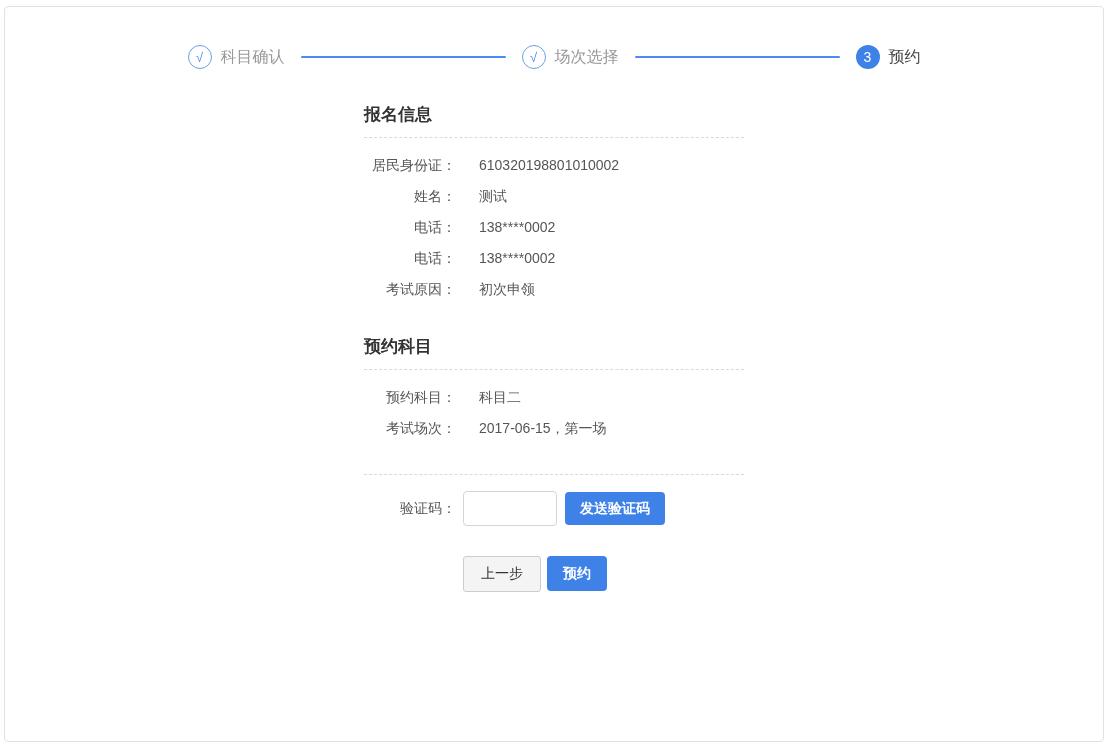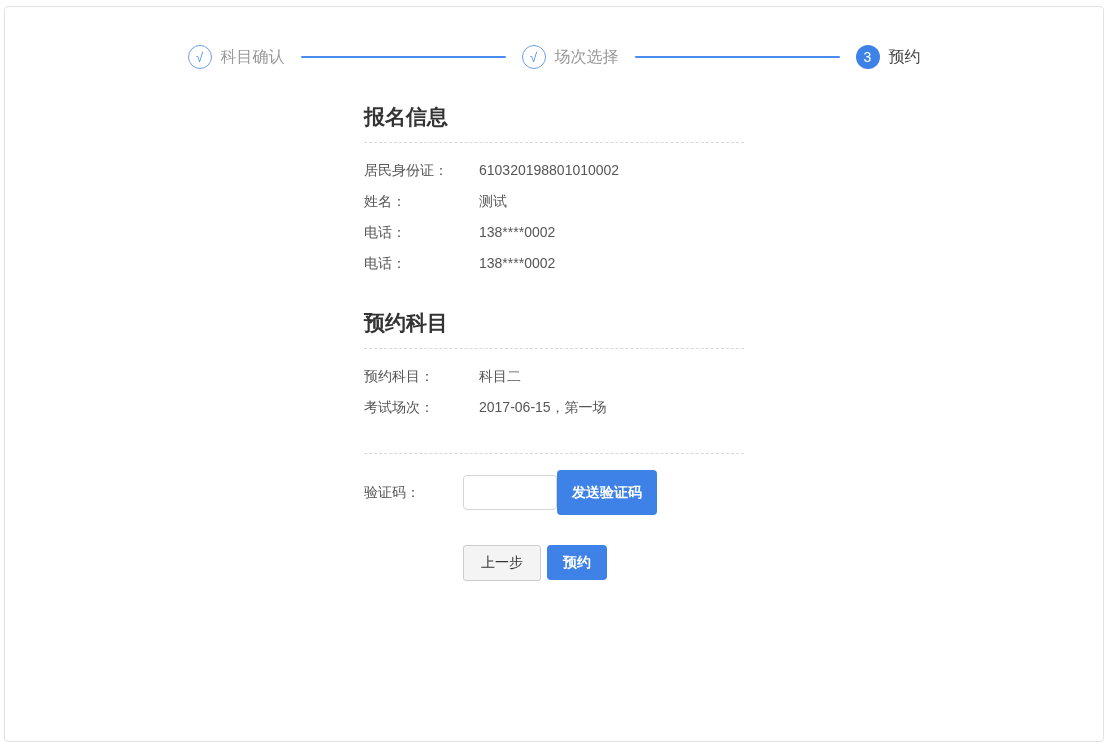--- a/index.html
+++ b/index.html
@@ -50,36 +50,36 @@
     width: 205px; height: 2px;
     background: #4a8cf0;
     margin: 0 16px;
     border-radius: 1px;
   }
 
   
   .content { width: 380px; margin: 34px auto 0; }
   .section { margin-bottom: 30px; }
   .sec-title {
-    font-size: 21px;
+    font-size: 17px;
     font-weight: bold;
     color: #333;
     margin: 0 0 11px 0;
   }
   .divider {
     border-bottom: 1px dashed #d9d9d9;
     margin-bottom: 12px;
   }
   .row {
     display: flex;
     line-height: 31px;
     font-size: 14px;
     color: #555;
   }
-  .rl { width: 92px; text-align: left; white-space: nowrap; flex: none; }
+  .rl { width: 92px; text-align: right; white-space: nowrap; flex: none; }
   .rv { margin-left: 23px; white-space: nowrap; }
 
   
   .verify-row {
     display: flex;
     align-items: center;
     margin-top: 16px;
     font-size: 14px;
     color: #555;
   }
@@ -87,21 +87,22 @@
     width: 94px; height: 35px;
     border: 1px solid #d5d5d5;
     border-radius: 4px;
     margin-left: 7px;
     padding: 0 8px;
     font-size: 14px;
     font-family: inherit;
     outline: none;
   }
   .send-btn {
-    height: 45px;
+    margin-left: 8px;
+    height: 33px;
     padding: 0 15px;
     background: #3e82e8;
     color: #fff;
     font-weight: bold;
     font-size: 14px;
     font-family: inherit;
     border: none;
     border-radius: 4px;
     cursor: pointer;
   }
@@ -169,20 +170,24 @@
         <span class="rv">测试</span>
       </div>
       <div class="row">
         <span class="rl"><span>电话</span><span>：</span></span>
         <span class="rv">138****0002</span>
       </div>
       <div class="row">
         <span class="rl"><span>电话</span><span>：</span></span>
         <span class="rv">138****0002</span>
       </div>
+      <div class="row">
+        <span class="rl"><span>考试原因</span><span>：</span></span>
+        <span class="rv">初次申领</span>
+      </div>
     </div>
 
     <div class="section">
       <h2 class="sec-title">预约科目</h2>
       <div class="divider"></div>
       <div class="row">
         <span class="rl"><span>预约科目</span><span>：</span></span>
         <span class="rv">科目二</span>
       </div>
       <div class="row">

